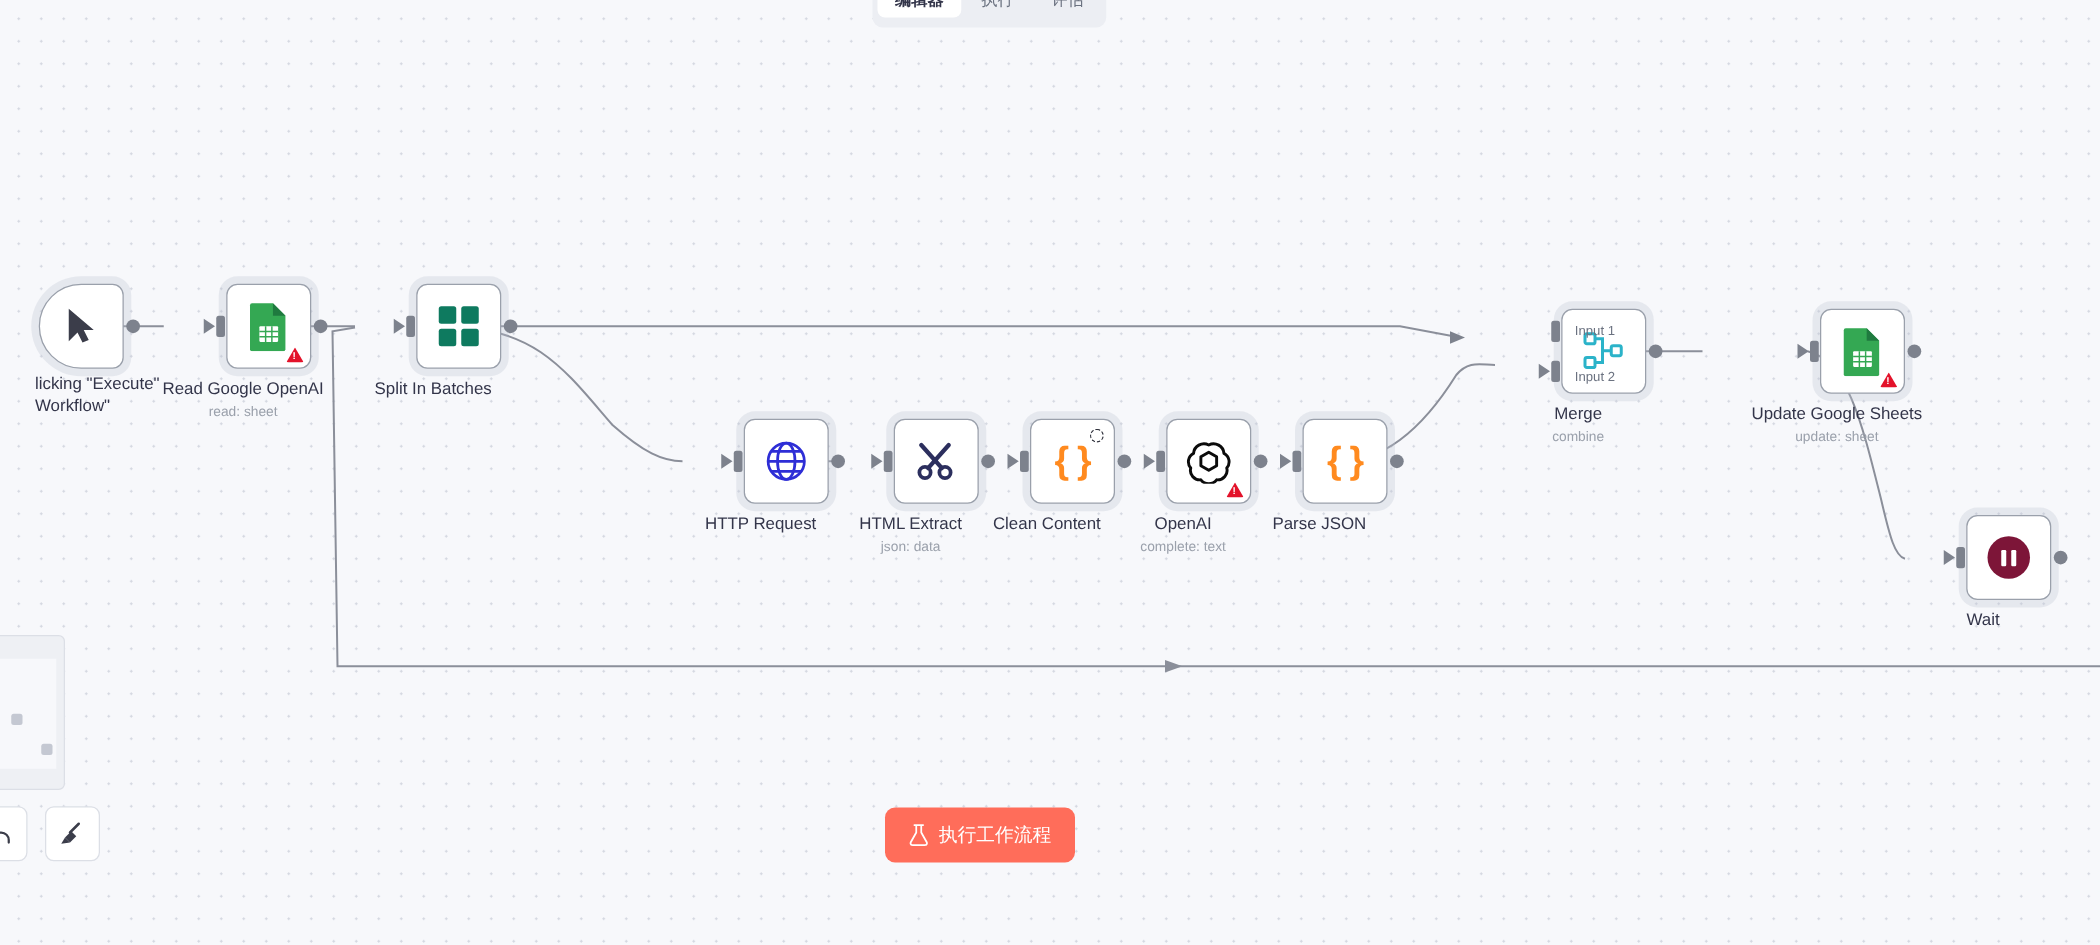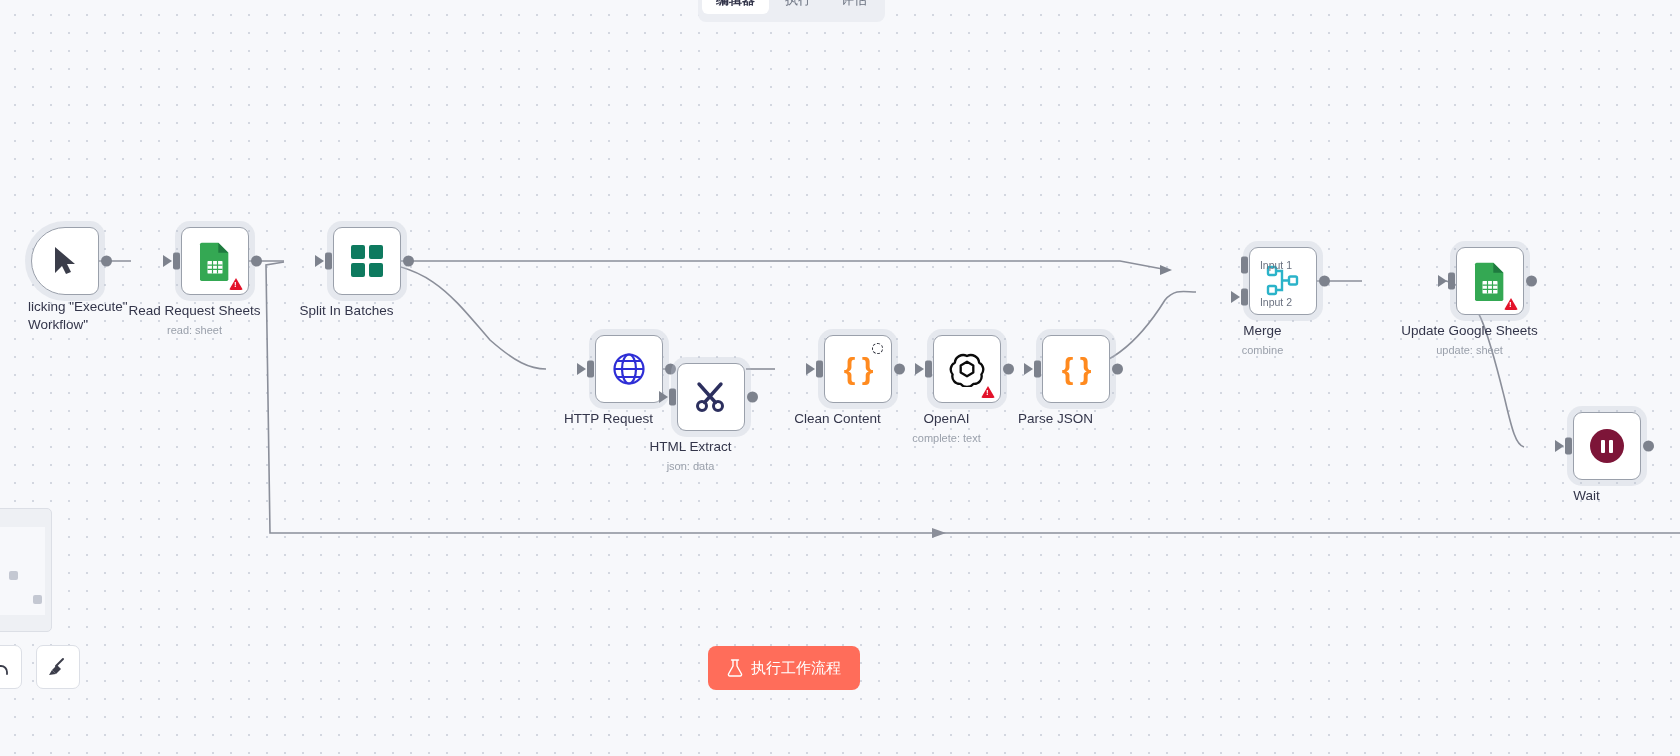--- a/index.html
+++ b/index.html
@@ -266,21 +266,21 @@
       <div class="pin-in"></div>
       <svg class="gs-icon" viewBox="0 0 40 48">
         <path d="M4 2 h20 l12 12 v32 a2 2 0 0 1 -2 2 h-30 a2 2 0 0 1 -2 -2 v-42 a2 2 0 0 1 2 -2 z" fill="#34a853"></path>
         <path d="M24 2 l12 12 h-12 z" fill="#1f7a3f"></path>
         <rect x="11" y="24" width="18" height="15" fill="#ffffff" rx="1"></rect>
         <path d="M11 29 h18 M11 34 h18 M17 24 v15 M23 24 v15" stroke="#34a853" stroke-width="1.4" fill="none"></path>
       </svg>
       <div class="warn"></div>
       <div class="pin-out"></div>
     </div>
-    <div class="node-label">Read Request Sheets</div>
+    <div class="node-label">Read Google OpenAI</div>
     <div class="node-sublabel">read: sheet</div>
   </div>
 
   <div class="node" style="left:292px; top:227px;border-radius:12px;">
     <div class="node-box">
       <div class="arrow-in"></div>
       <div class="pin-in"></div>
       <div class="grid-icon">
         <i></i>
           <i></i>
@@ -299,21 +299,21 @@
       <svg width="34" height="34" viewBox="0 0 34 34">
         <circle cx="17" cy="17" r="14.5" fill="none" stroke="#2e2ed6" stroke-width="2.2"></circle>
         <ellipse cx="17" cy="17" rx="7" ry="14.5" fill="none" stroke="#2e2ed6" stroke-width="2.2"></ellipse>
         <path d="M2.5 17 h29 M5 9 h24 M5 25 h24" stroke="#2e2ed6" stroke-width="2.2" fill="none"></path>
       </svg>
       <div class="pin-out"></div>
     </div>
     <div class="node-label">HTTP Request</div>
   </div>
 
-  <div class="node" style="left:636px; top:335px;margin-top:28px;">
+  <div class="node" style="left:674px; top:335px;">
     <div class="node-box">
       <div class="arrow-in"></div>
       <div class="pin-in"></div>
       <svg width="34" height="34" viewBox="0 0 34 34">
         <circle cx="8" cy="26" r="4.5" fill="none" stroke="#2c2f5e" stroke-width="3"></circle>
         <circle cx="24" cy="26" r="4.5" fill="none" stroke="#2c2f5e" stroke-width="3"></circle>
         <path d="M10.5 22.5 L27 4 M21.5 22.5 L5 4" stroke="#2c2f5e" stroke-width="3.4" stroke-linecap="round"></path>
       </svg>
       <div class="pin-out"></div>
     </div>

